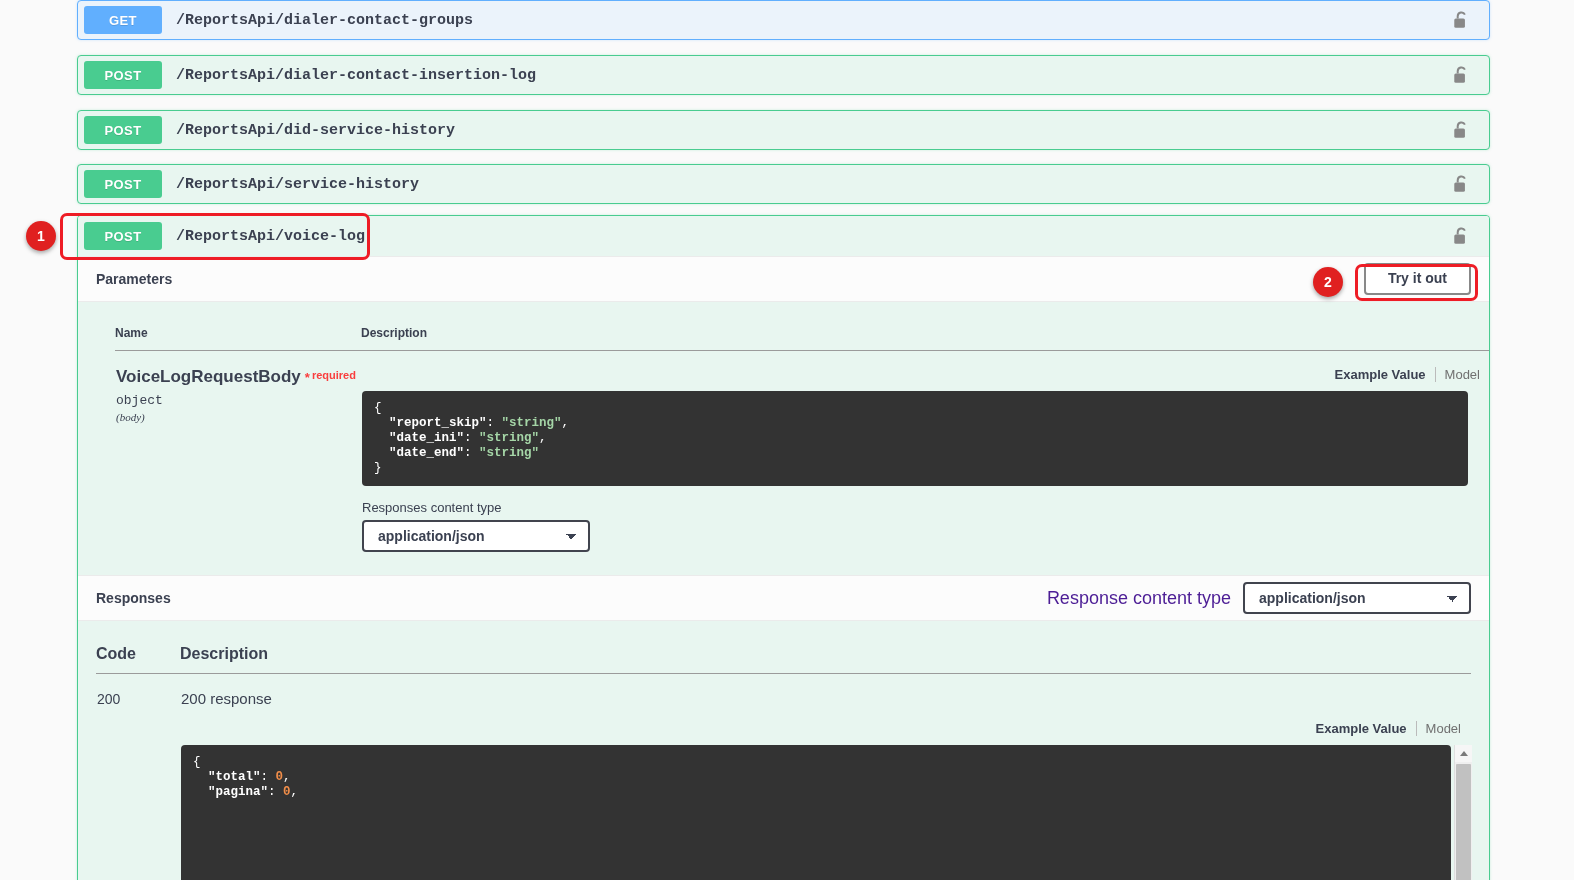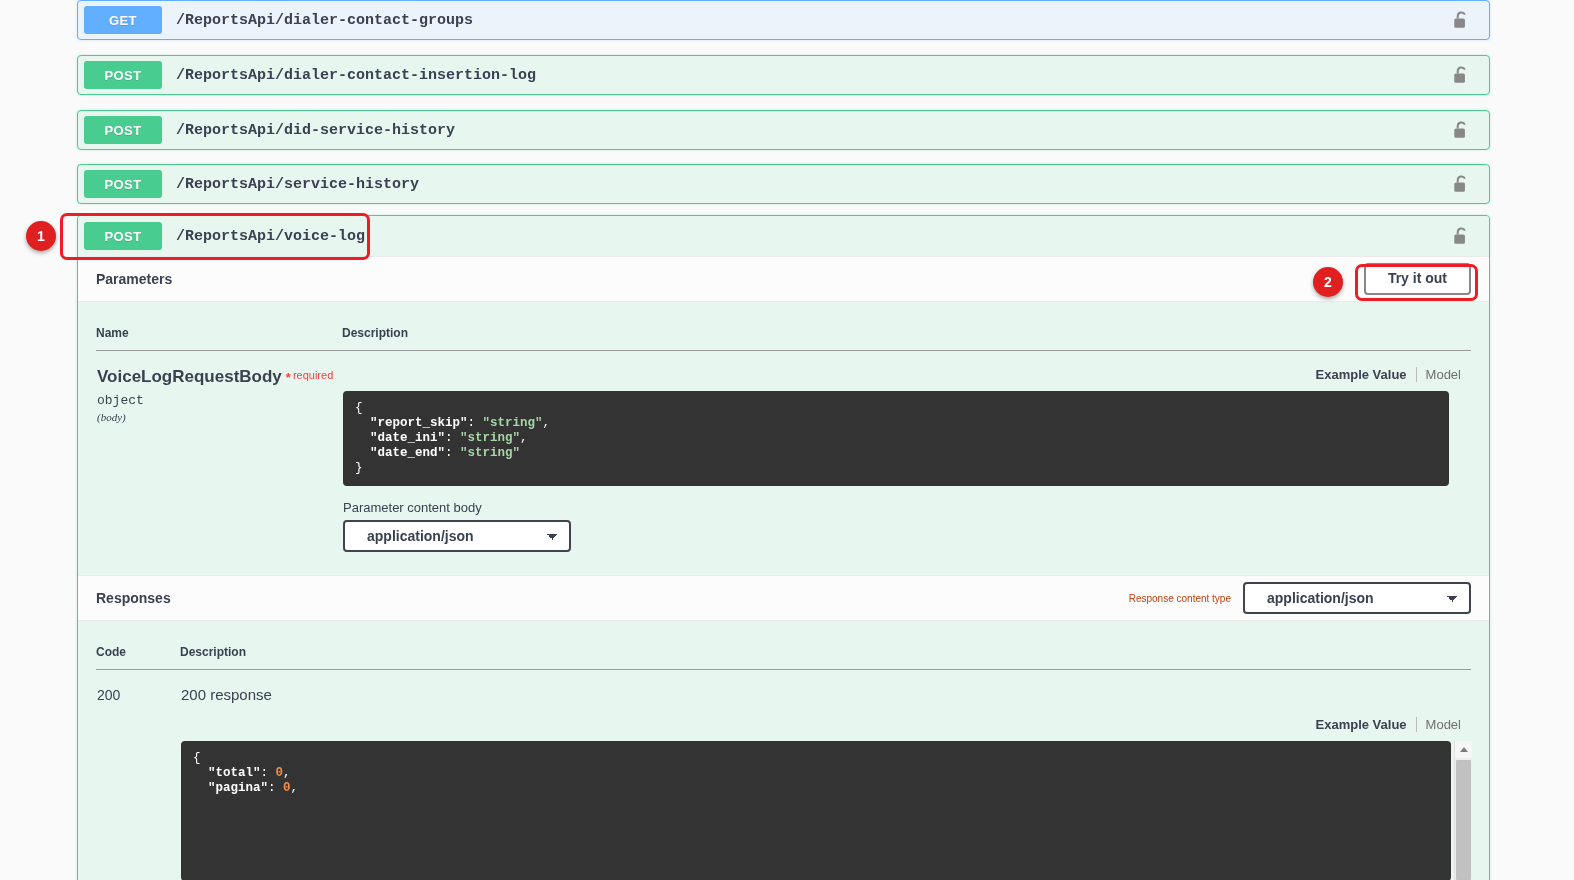--- a/index.html
+++ b/index.html
@@ -135,20 +135,21 @@
   }
 
   .sect-body {
     padding: 18px 18px 22px 18px;
   }
 
   
   table.params {
     width: 100%;
     border-collapse: collapse;
+    margin-left: 19px;
   }
   table.params th {
     text-align: left;
     font-size: 12px;
     font-weight: bold;
     color: #3b4151;
     padding: 6px 0 10px 0;
     border-bottom: 1px solid #9b9b9b;
   }
   table.params th.c1 { width: 246px; }
@@ -165,21 +166,21 @@
   }
   .req-star {
     color: #f93e3e;
     font-size: 13px;
     font-weight: bold;
     margin-left: 4px;
   }
   .req-txt {
     color: #f93e3e;
     font-size: 11px;
-    font-weight: 400;
+    font-weight: 700;
     vertical-align: 3px;
     margin-left: 2px;
   }
   .ptype {
     font-family: "Liberation Mono", monospace;
     font-size: 13px;
     color: #3b4151;
     margin-top: 6px;
   }
   .pin {
@@ -235,21 +236,21 @@
   }
 
   select.ct {
     font-family: "Liberation Sans", sans-serif;
     font-size: 14px;
     font-weight: bold;
     color: #3b4151;
     background: #fff;
     border: 2px solid #41444e;
     border-radius: 4px;
-    padding: 6px 30px 6px 22px;
+    padding: 6px 30px 6px 14px;
     -webkit-appearance: none;
     appearance: none;
     background-image:
       linear-gradient(45deg, transparent 50%, #3b4151 50%),
       linear-gradient(135deg, #3b4151 50%, transparent 50%);
     background-position:
       calc(100% - 16px) calc(50% + 1px),
       calc(100% - 11px) calc(50% + 1px);
     background-size: 6px 6px, 6px 6px;
     background-repeat: no-repeat;
@@ -257,32 +258,32 @@
   }
   select.ct.param { width: 228px; }
   select.ct.resp  { width: 228px; }
 
   .resp-ct-wrap {
     display: flex;
     align-items: center;
     gap: 12px;
   }
   .resp-ct-label {
-    font-size: 10px;
-    color: #c2410c;
+    font-size: 18px;
+    color: #4c1d95;
   }
 
   
   table.resp {
     width: 100%;
     border-collapse: collapse;
   }
   table.resp th {
     text-align: left;
-    font-size: 12px;
+    font-size: 16px;
     font-weight: bold;
     color: #3b4151;
     padding: 6px 0 10px 0;
     border-bottom: 1px solid #9b9b9b;
   }
   table.resp th.c1 { width: 84px; }
   table.resp td { vertical-align: top; padding-top: 16px; }
   .code-num {
     font-family: "Liberation Sans", sans-serif;
     font-size: 14px;
@@ -447,21 +448,21 @@
                 <span class="sep"></span>
                 <span class="tab inactive">Model</span>
               </div>
 
               <div class="code-block" style="width:1106px; box-sizing:border-box;"><span class="p">{</span>
   <span class="k">"report_skip"</span><span class="p">: </span><span class="s">"string"</span><span class="p">,</span>
   <span class="k">"date_ini"</span><span class="p">: </span><span class="s">"string"</span><span class="p">,</span>
   <span class="k">"date_end"</span><span class="p">: </span><span class="s">"string"</span>
 <span class="p">}</span></div>
 
-              <div class="lbl">Parameter content body</div>
+              <div class="lbl">Responses content type</div>
               <select class="ct param">
                 <option>application/json</option>
               </select>
             </td>
           </tr>
         </tbody>
       </table>
     </div>
 
     <div class="band">

